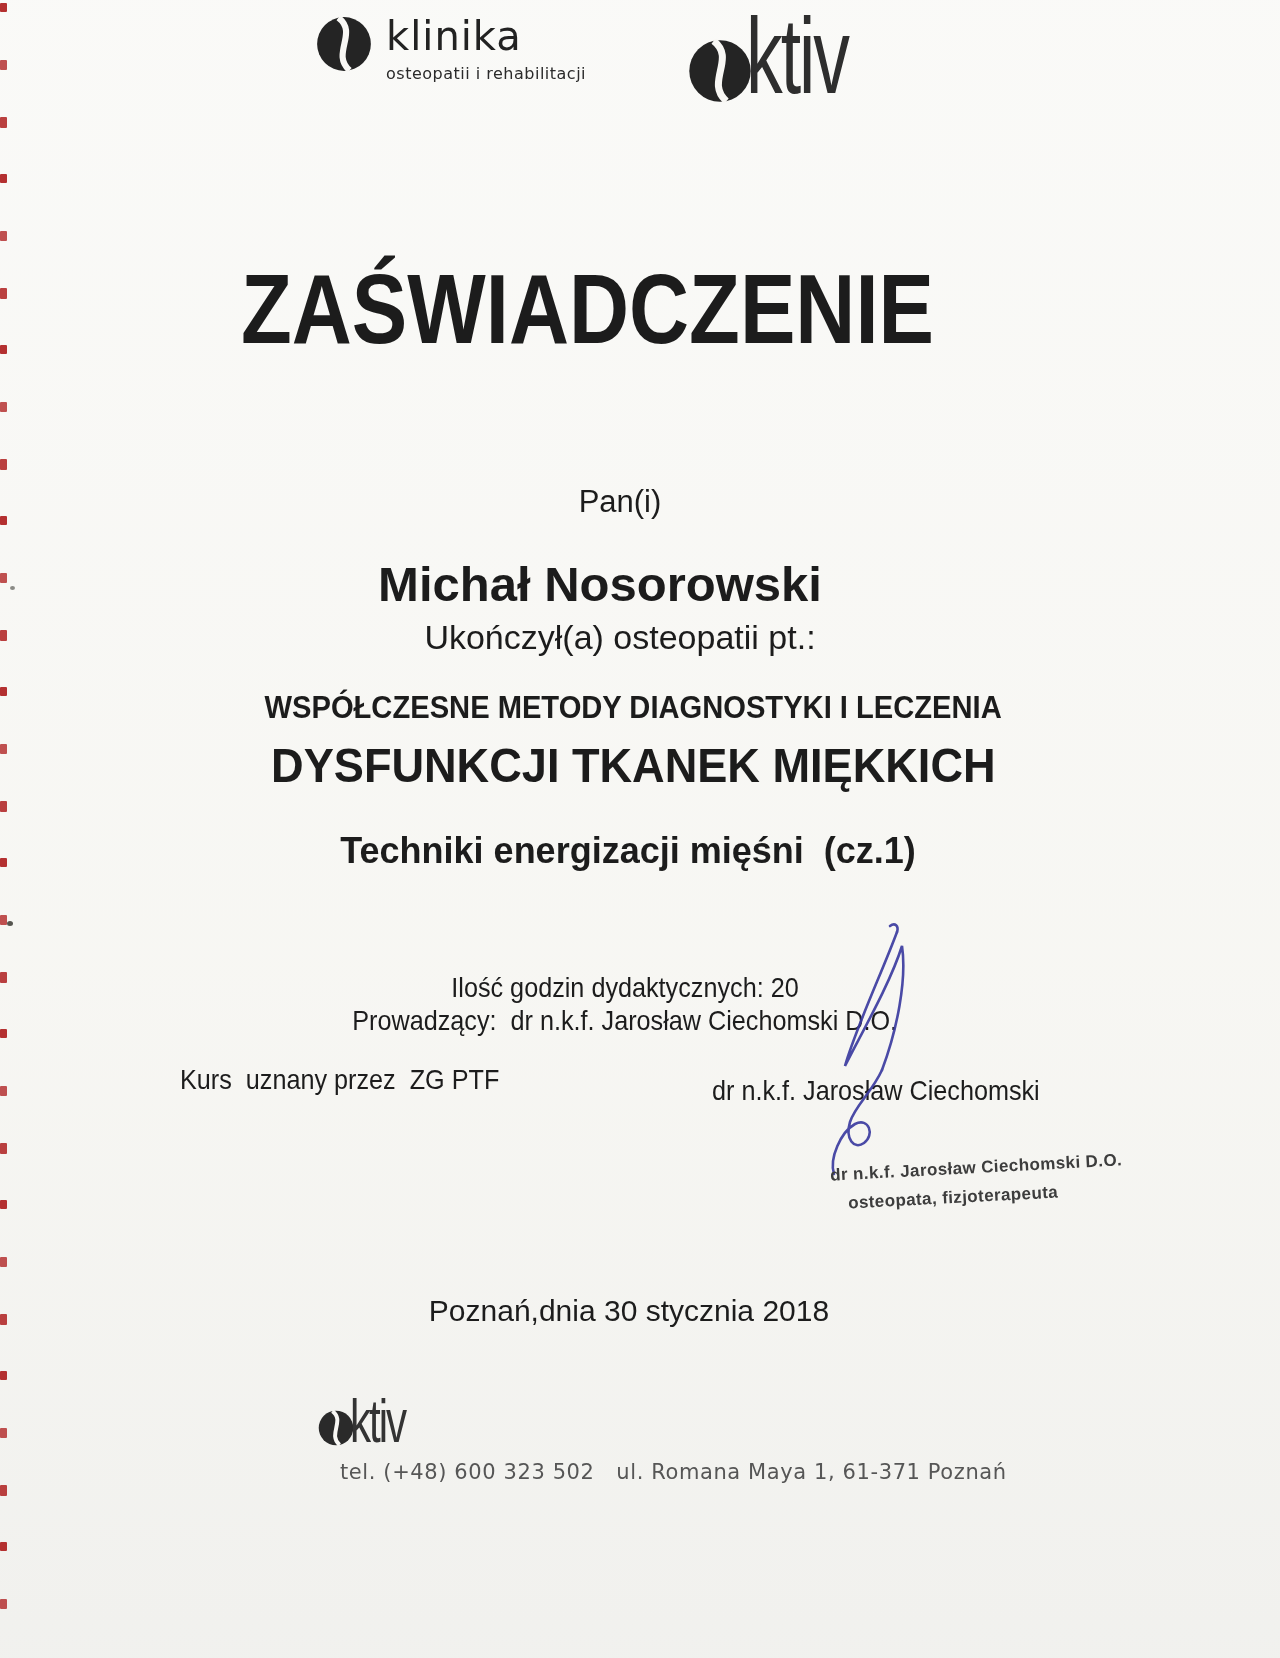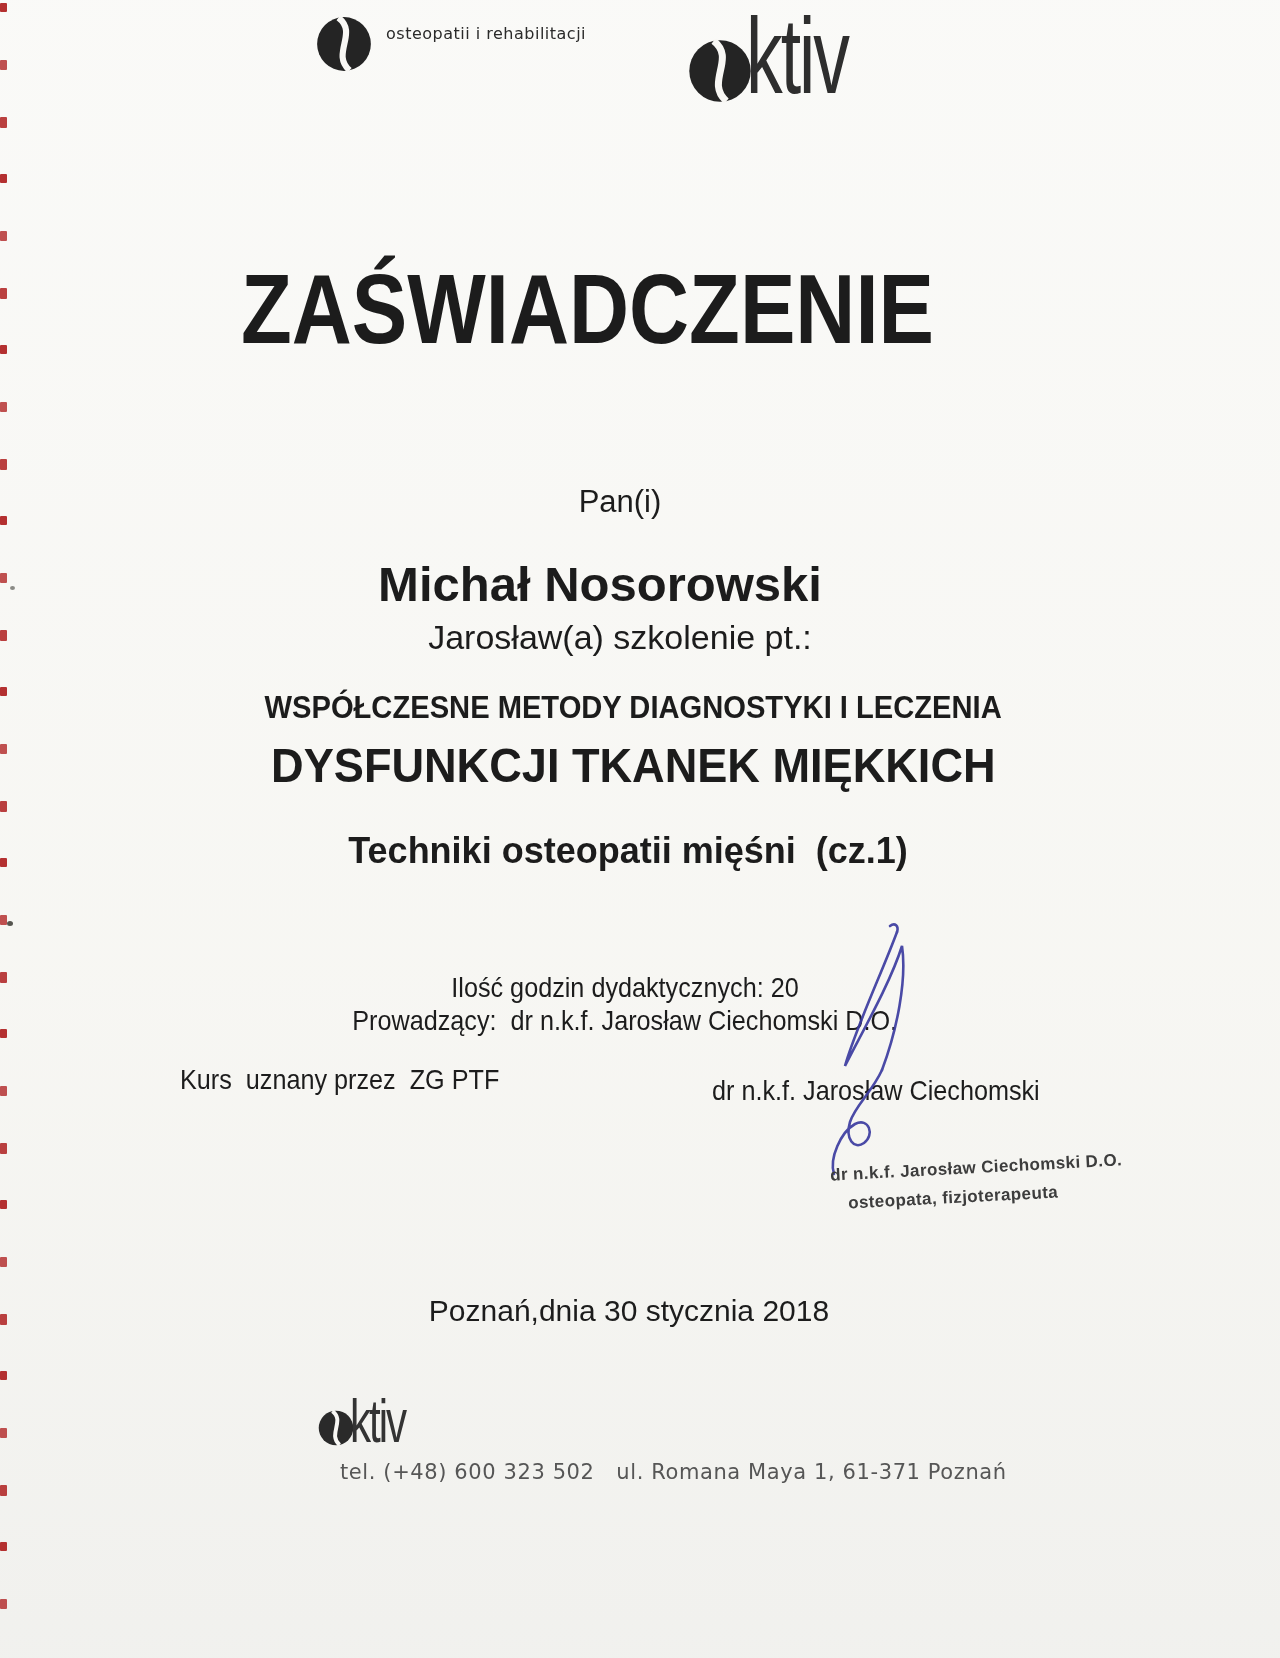--- a/index.html
+++ b/index.html
@@ -108,50 +108,51 @@
   <div class="artifact-dot" style="left:7px; top:921px; width:6px; height:5px; background:#55554f;"></div>
 
   <div class="abs klinika">
     <span class="logo-circle">
       <svg width="56" height="56" viewBox="0 0 100 100">
         <circle cx="50" cy="50" r="48" fill="#242424"></circle>
         <path d="M40 3 C76 30 26 68 60 97" stroke="#f8f7f4" stroke-width="11" fill="none"></path>
       </svg>
     </span>
     <span class="txt">
+      <div class="l1">klinika</div>
       <div class="l2">osteopatii i rehabilitacji</div>
     </span>
   </div>
 
   <div class="abs aktiv">
     <span class="logo-circle">
       <svg width="64" height="64" viewBox="0 0 100 100" style="display:block; margin-bottom:2px;">
         <circle cx="50" cy="50" r="48" fill="#242424"></circle>
         <path d="M40 3 C76 30 26 68 60 97" stroke="#f8f7f4" stroke-width="11" fill="none"></path>
       </svg>
     </span>
     <span class="aktiv-word">ktiv</span>
   </div>
 
   <div class="cwrap title">
     <span>ZAŚWIADCZENIE</span>
   </div>
 
   <div class="cwrap salutation">Pan(i)</div>
   <div class="cwrap name">Michał Nosorowski</div>
-  <div class="cwrap completed">Jarosław(a) szkolenie pt.:</div>
+  <div class="cwrap completed">Ukończył(a) osteopatii pt.:</div>
 
   <div class="cwrap course1">
     <span>WSPÓŁCZESNE METODY DIAGNOSTYKI I LECZENIA</span>
   </div>
   <div class="cwrap course2">
     <span>DYSFUNKCJI TKANEK MIĘKKICH</span>
   </div>
   <div class="cwrap module">
-    <span class="pre">Techniki osteopatii mięśni  (cz.1)</span>
+    <span class="pre">Techniki energizacji mięśni  (cz.1)</span>
   </div>
 
   <div class="cwrap hours">
     <span class="cx pre">Ilość godzin dydaktycznych: 20</span>
   </div>
   <div class="cwrap instructor">
     <span class="cx pre">Prowadzący:  dr n.k.f. Jarosław Ciechomski D.O.</span>
   </div>
   <div class="abs accred">
     <span class="cxl pre">Kurs  uznany przez  ZG PTF</span>

